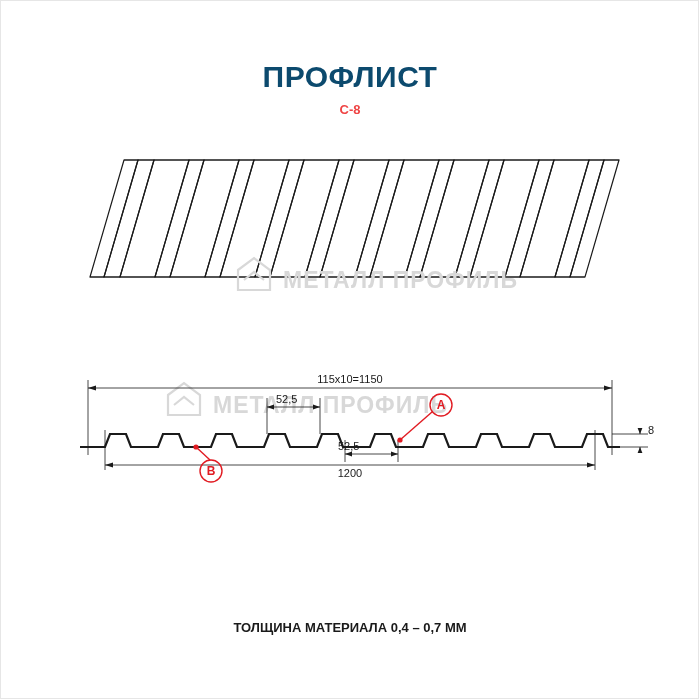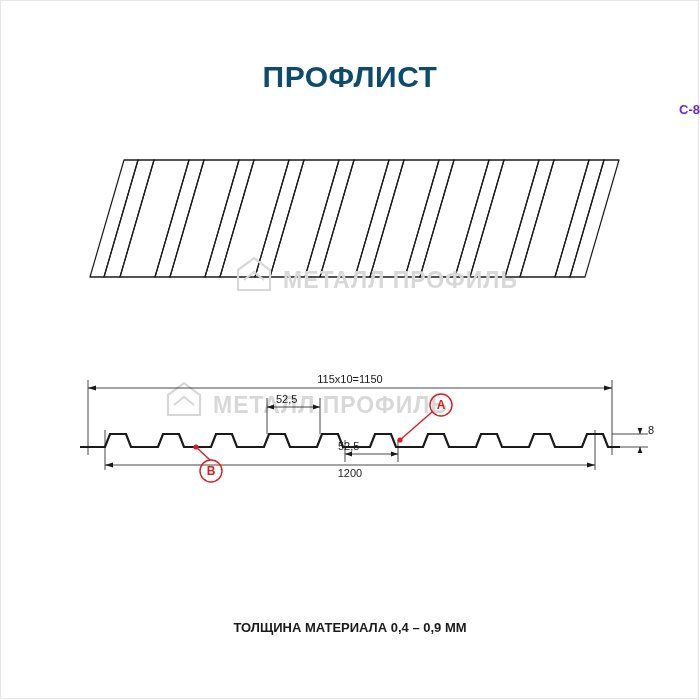--- a/index.html
+++ b/index.html
@@ -40,24 +40,24 @@
     font-size: 30px;
     font-weight: bold;
     letter-spacing: 0.5px;
     color: #0c4a6e;
   }
   .subtitle {
     position: absolute;
     top: 102px;
     left: 0;
     width: 700px;
-    text-align: right;
+    text-align: center;
     font-size: 13px;
     font-weight: bold;
-    color: #6d28d9;
+    color: #ef4444;
   }
   .footer-note {
     position: absolute;
     top: 620px;
     left: 0;
     width: 700px;
     text-align: center;
     font-size: 13px;
     font-weight: bold;
     color: #1a1a1a;
@@ -224,14 +224,14 @@
     </g>
 
     <g>
       <line x1="196" y1="97" x2="210" y2="110" stroke="#e11b22" stroke-width="1.4"></line>
       <circle cx="196" cy="97" r="2.6" fill="#e11b22"></circle>
       <circle cx="211" cy="121" r="11" fill="none" stroke="#e11b22" stroke-width="1.4"></circle>
       <text x="211" y="125" text-anchor="middle" font-family="Liberation Sans, sans-serif" font-size="12" font-weight="bold" fill="#e11b22">B</text>
     </g>
   </svg>
 
-  <div class="footer-note">ТОЛЩИНА МАТЕРИАЛА 0,4 – 0,9 ММ</div>
+  <div class="footer-note">ТОЛЩИНА МАТЕРИАЛА 0,4 – 0,7 ММ</div>
 </div>
 
 </body></html>

